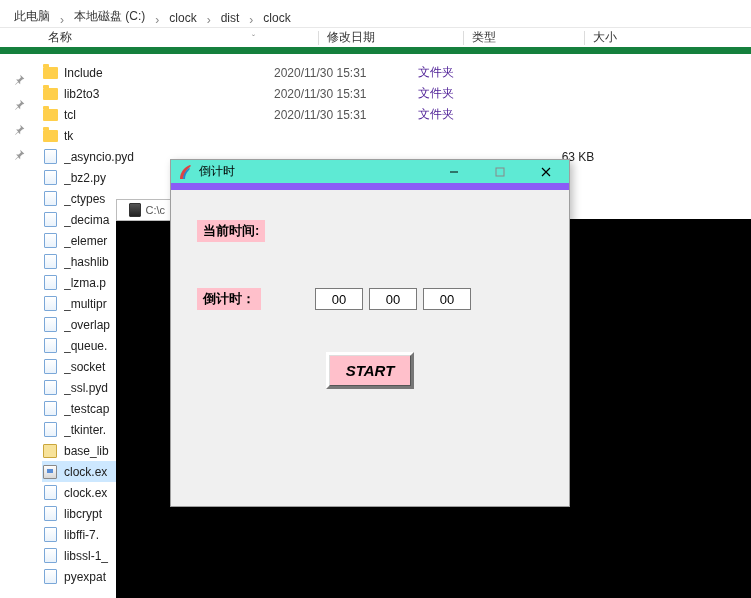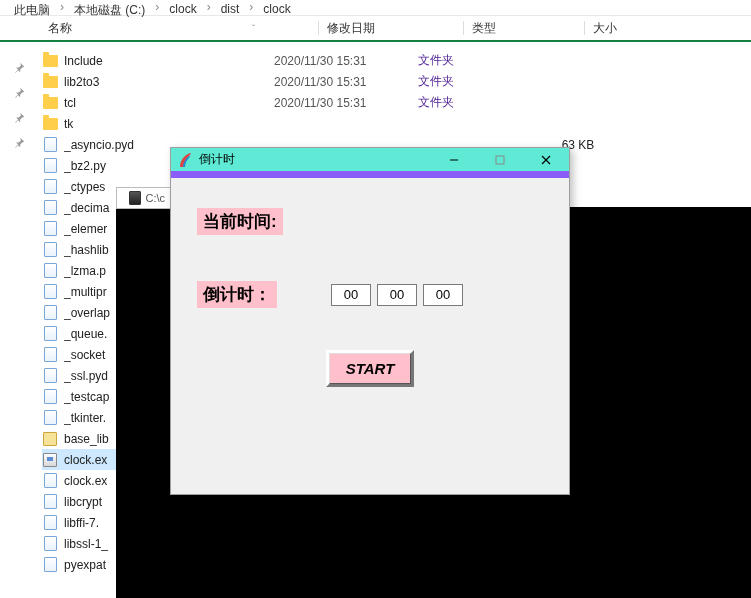--- a/index.html
+++ b/index.html
@@ -1,24 +1,24 @@
 <!DOCTYPE html>
 <html><head>
 <meta charset="utf-8">
 <style>
   html,body{margin:0;padding:0;font-family:"Microsoft YaHei","Segoe UI",sans-serif;font-size:12px;color:#000;background:#fff;width:751px;height:598px;overflow:hidden}
   *{box-sizing:border-box}
 
   
-  .crumb{height:16px;display:flex;align-items:flex-start;padding:0 10px;color:#333;border-bottom:1px solid #e8e8e8}
+  .crumb{height:28px;display:flex;align-items:flex-end;padding:0 10px;color:#333;border-bottom:1px solid #e8e8e8}
   .crumb span.sep{color:#888;margin:0 6px}
   .crumb .seg{padding:2px 4px}
 
   
-  .cols{height:26px;display:flex;align-items:center;border-bottom:2px solid #15803d;color:#333;background:#fff}
+  .cols{height:26px;display:flex;align-items:center;border-bottom:7px solid #15803d;color:#333;background:#fff}
   .cols .col{padding:0 8px;height:100%;display:flex;align-items:center;border-right:1px solid transparent}
   .col-name{width:276px;padding-left:46px!important}
   .col-name .sort{margin-left:auto;color:#888;font-size:9px}
   .col-date{width:144px}
   .col-type{width:120px}
   .col-size{width:100px}
   .col-sep{width:1px;height:14px;background:#dcdcdc}
 
   
   .body{position:relative;height:544px}
@@ -56,24 +56,24 @@
   
   .win{position:absolute;left:170px;top:105px;width:400px;height:348px;background:#f0f0f0;border:1px solid #9e9e9e;box-shadow:3px 3px 8px rgba(0,0,0,0.25)}
   .titlebar{height:30px;display:flex;align-items:center;background:#5eead4;border-bottom:7px solid #8b5cf6}
   .titlebar .feather{width:16px;height:16px;margin:0 6px;display:flex;align-items:center;justify-content:center}
   .titlebar .ttl{flex:1;font-size:12px;color:#000;padding-bottom:1px}
   .titlebar .ctrl{width:46px;height:30px;display:flex;align-items:center;justify-content:center;color:#000}
   .titlebar .ctrl svg{width:10px;height:10px}
 
   .client{padding:30px 26px 0 26px}
   .line{display:flex;align-items:center;margin-bottom:46px}
-  .pinklab{background:#ffc0cb;font-weight:700;font-size:17px;padding:2px 6px;color:#000;font-family:"SimHei","Microsoft YaHei",sans-serif}
+  .pinklab{background:#ffc0cb;font-weight:700;font-size:13px;padding:2px 6px;color:#000;font-family:"SimHei","Microsoft YaHei",sans-serif}
   .timev{margin-left:40px;background:#ffc0cb;font-weight:700;font-size:18px;padding:2px 6px;color:#000}
   .spins{margin-left:54px;display:flex;gap:6px}
-  .spin{width:40px;height:22px;border:1px solid #7a7a7a;background:#fff;font-size:13px;text-align:center;line-height:20px;font-family:inherit}
+  .spin{width:48px;height:22px;border:1px solid #7a7a7a;background:#fff;font-size:13px;text-align:center;line-height:20px;font-family:inherit}
   .startwrap{display:flex;justify-content:center;margin-top:4px}
   .startbtn{background:#ffc0cb;color:#000;font-weight:700;font-size:15px;padding:6px 16px;border:none;position:relative;font-style:italic}
   .startbtn:before{content:"";position:absolute;inset:-4px -4px -4px -4px;border:3px solid;border-color:#fff #777 #777 #fff;pointer-events:none}
   .startbtn:after{content:"";position:absolute;inset:-1px;border:1px solid;border-color:#ddd #555 #555 #ddd;pointer-events:none}
 </style>
 </head>
 <body>
 
 <div class="crumb">
   <span class="seg">此电脑</span>

